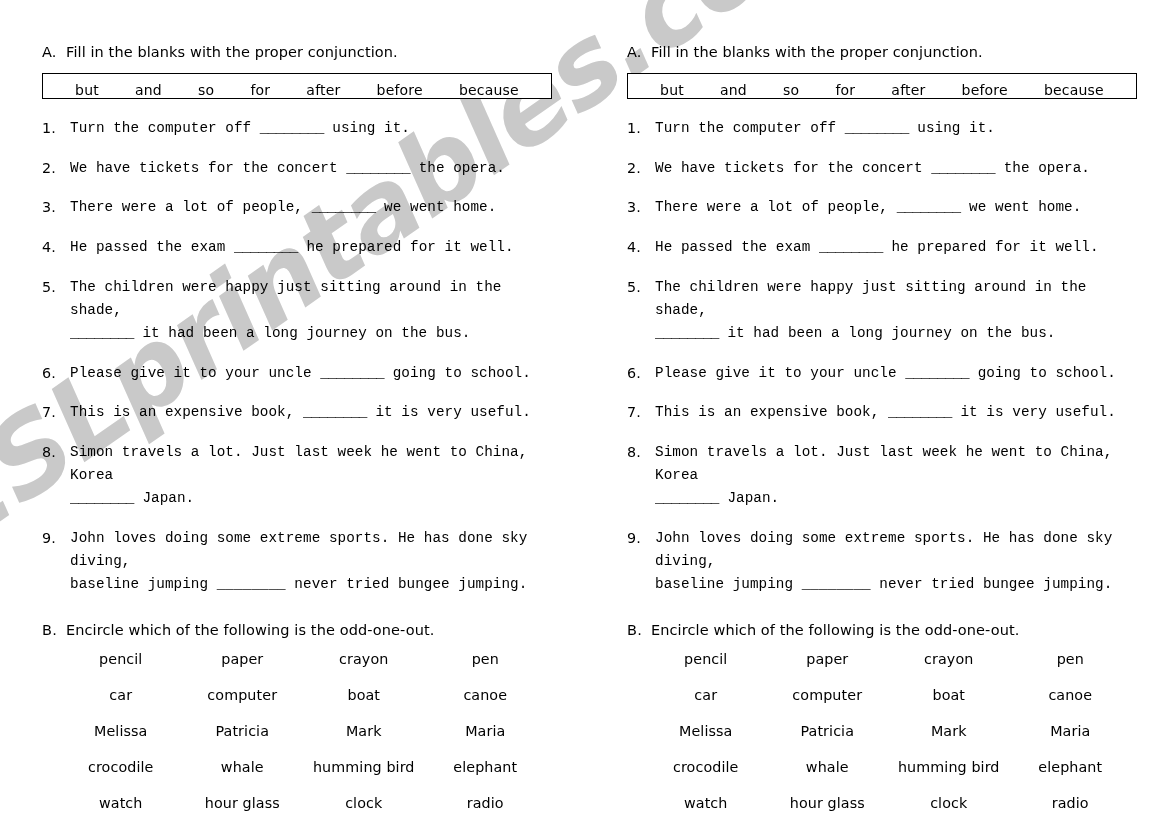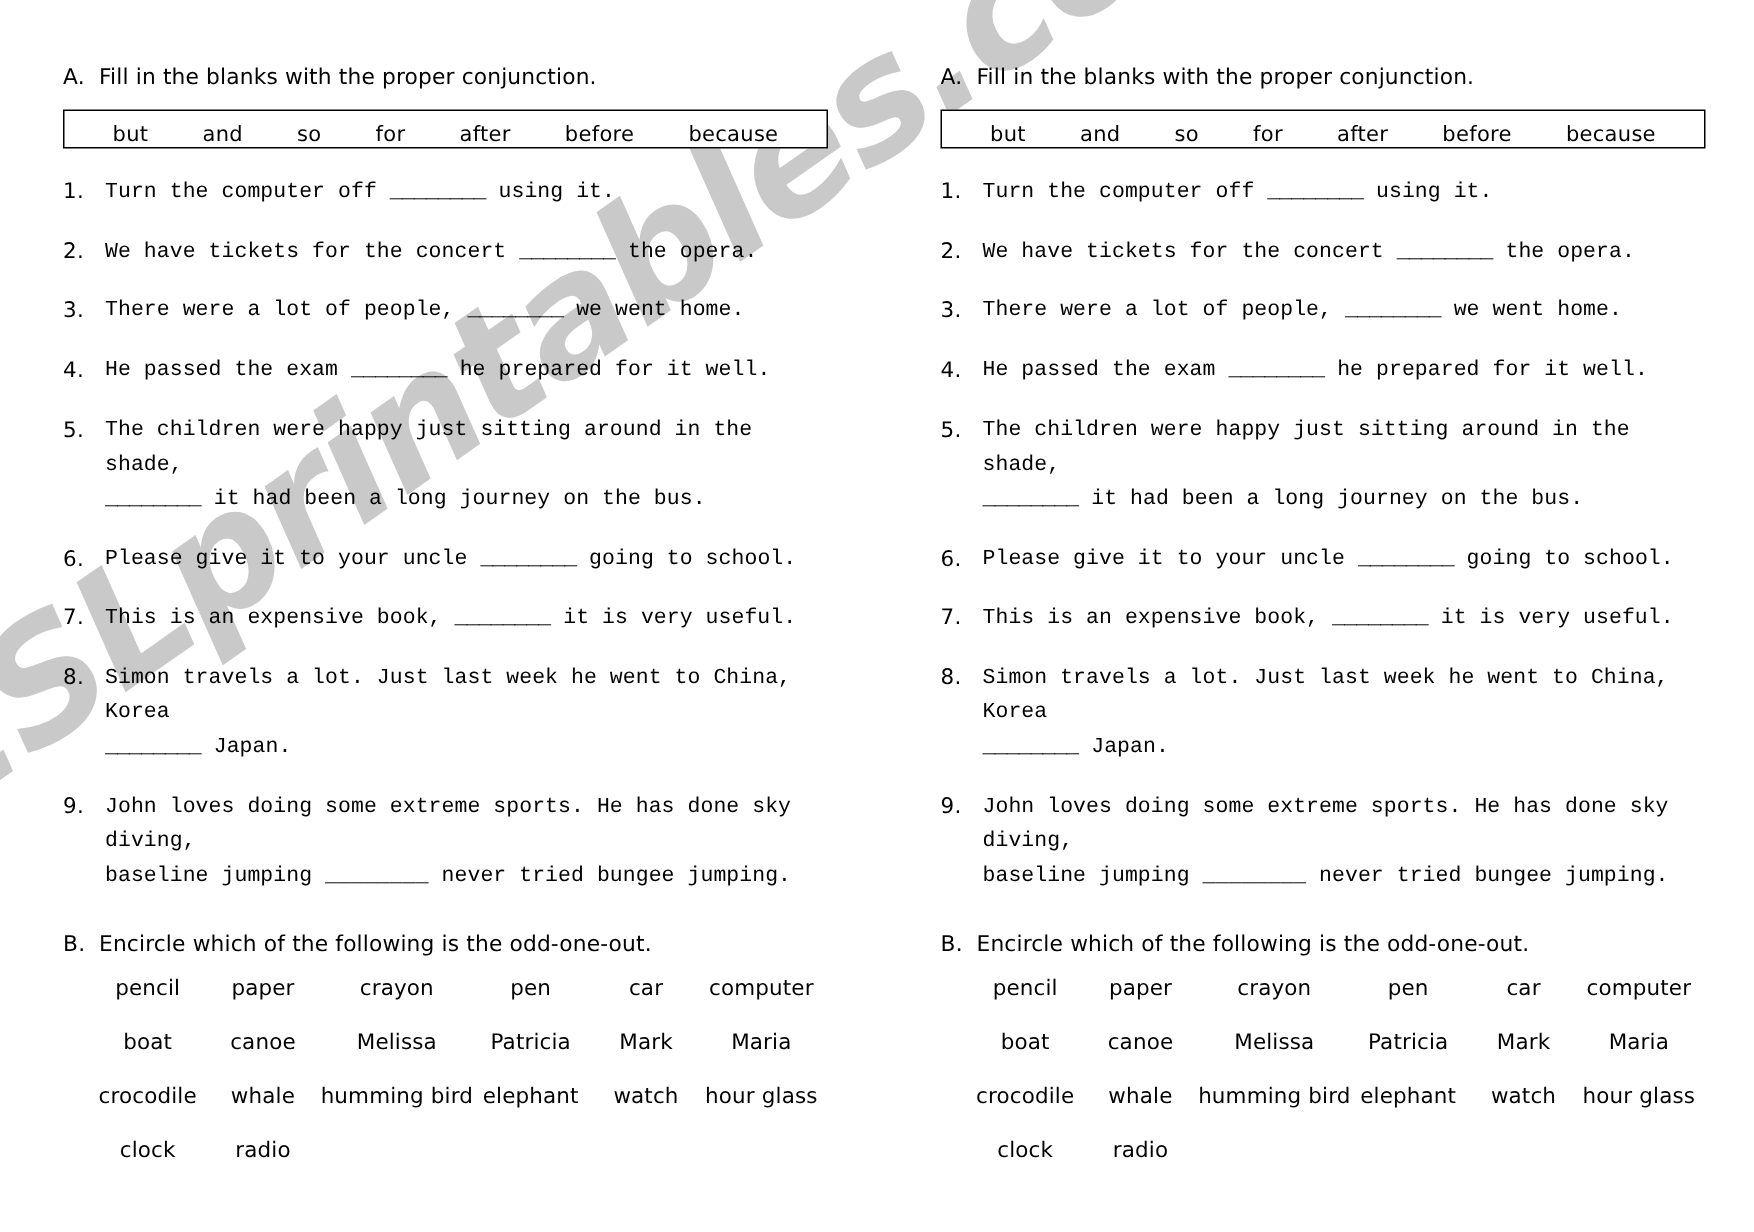--- a/index.html
+++ b/index.html
@@ -120,21 +120,21 @@
   .question-line-2 {
     display: block;
   }
 
   
   .section-b {
     margin-top: 26px;
   }
   .word-grid {
     display: grid;
-    grid-template-columns: repeat(6, 1fr);
+    grid-template-columns: repeat(4, 1fr);
     row-gap: 20px;
     padding: 0 6px 0 18px;
     box-sizing: border-box;
   }
   .word-cell {
     text-align: center;
     font-size: 14.3px;
     letter-spacing: 0.1px;
     white-space: nowrap;
   }

